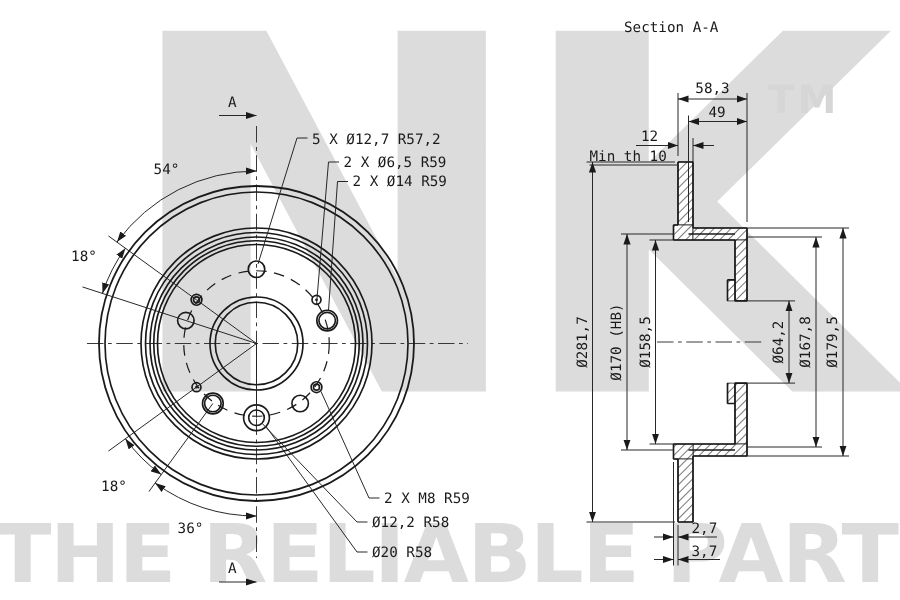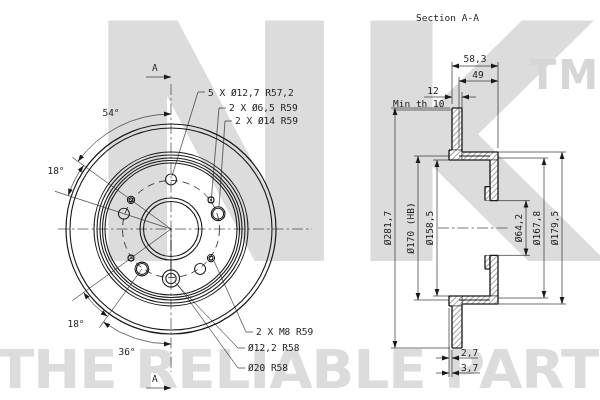--- a/index.html
+++ b/index.html
@@ -1,21 +1,21 @@
 <!DOCTYPE html>
 <html><head>
 <meta charset="utf-8">
 <style>
   html,body{margin:0;padding:0;background:#ffffff;}
   #stage{position:relative;width:600px;height:400px;background:#ffffff;overflow:hidden;
          font-family:"DejaVu Sans Mono", monospace;}
   .wm{position:absolute;color:#dcdcdc;font-family:"DejaVu Sans", sans-serif;
       font-weight:bold;user-select:none;white-space:nowrap;z-index:0;}
   .wm-nk{left:78px;top:-18px;font-size:330px;letter-spacing:-14px;line-height:1;}
-  .wm-tm{left:529px;top:52px;font-size:40px;letter-spacing:2px;color:#d6d6d6;}
+  .wm-tm{left:512px;top:52px;font-size:26px;letter-spacing:2px;color:#d6d6d6;}
   .wm-slogan{left:-4px;top:338px;font-size:54px;letter-spacing:-1px;transform:scaleX(1.04);
              transform-origin:left;color:#dcdcdc;}
   svg{position:absolute;left:0;top:0;z-index:1;}
   text{font-family:"DejaVu Sans Mono", monospace;font-size:9.5px;fill:#1a1a1a;}
   .obj{stroke:#1a1a1a;stroke-width:1.1;fill:none;}
   .obj2{stroke:#1a1a1a;stroke-width:1.2;fill:none;}
   .thin{stroke:#222222;stroke-width:0.65;fill:none;}
   .cl{stroke:#333333;stroke-width:0.65;fill:none;stroke-dasharray:11 3 2.5 3;}
   .dash{stroke:#1a1a1a;stroke-width:0.8;fill:none;stroke-dasharray:7 5;}
   .hatchrect{fill:url(#hatch);stroke:#1a1a1a;stroke-width:0.5;}

